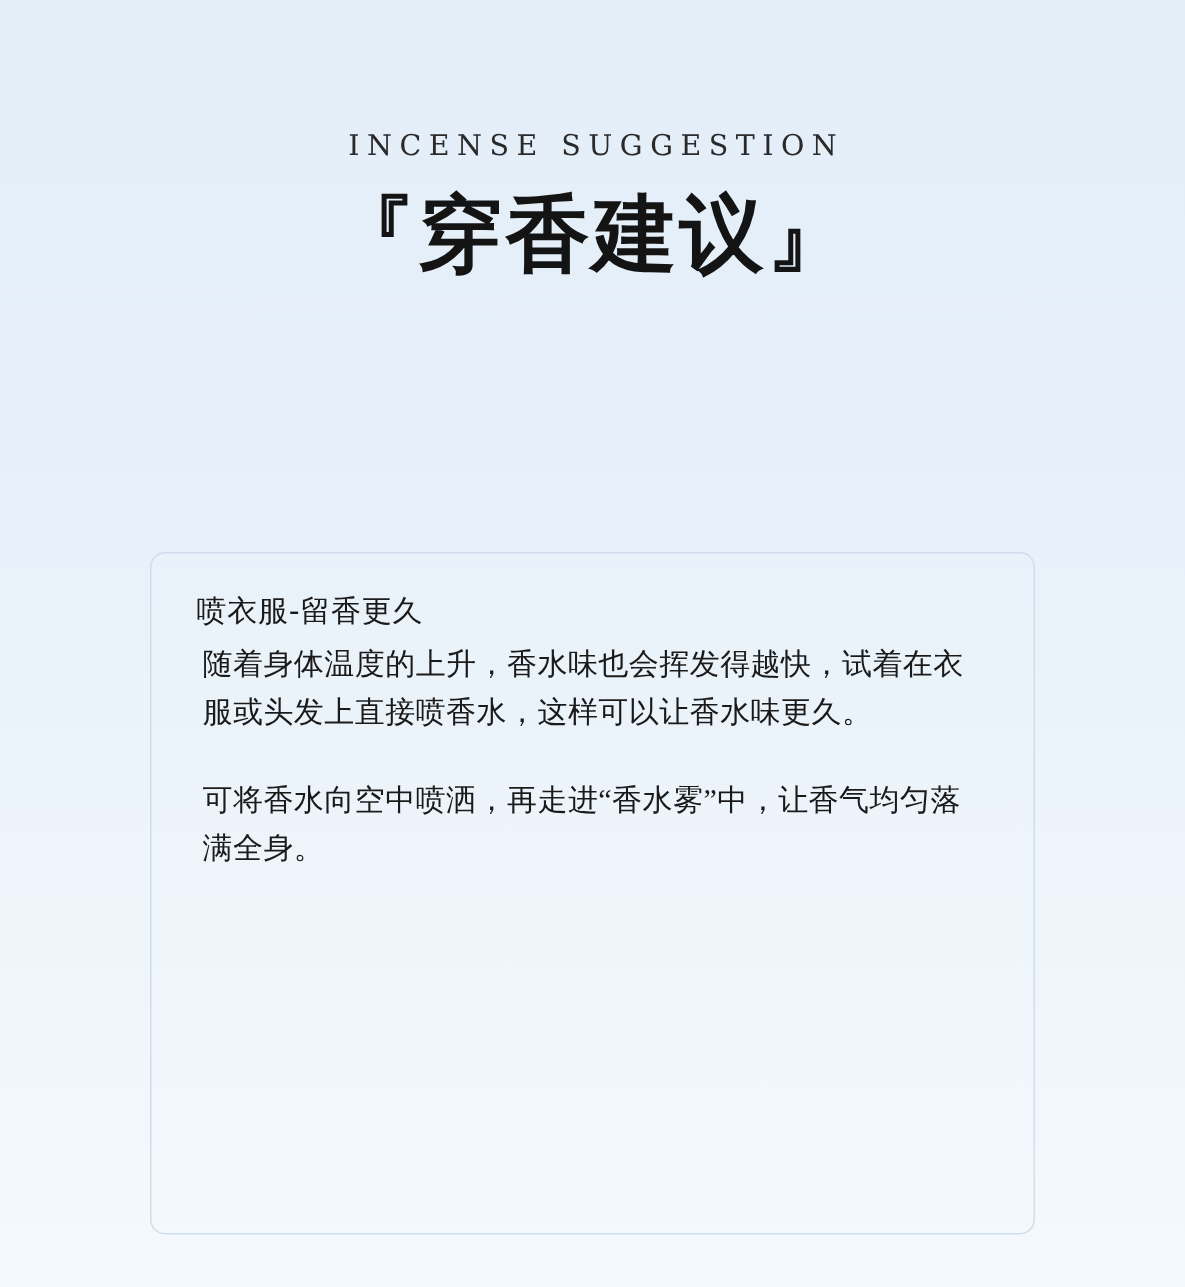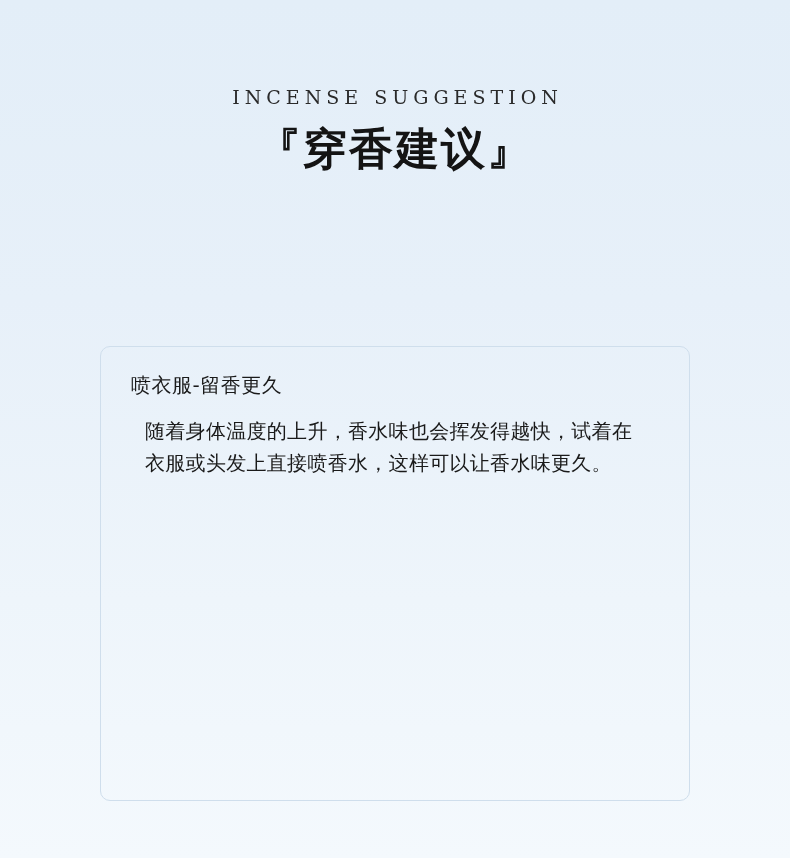--- a/index.html
+++ b/index.html
@@ -33,32 +33,32 @@
     font-size: 19px;
     letter-spacing: 5px;
     color: #2a2a2a;
     font-weight: normal;
     margin: 0;
     padding-left: 5px;
   }
 
   .main-title {
     font-family: "DejaVu Serif", "Liberation Serif", serif;
-    font-size: 44px;
+    font-size: 56px;
     font-weight: bold;
     letter-spacing: 2px;
     color: #141414;
     margin: 16px 0 0 0;
     line-height: 1.15;
   }
 
   .card {
     position: absolute;
     left: 100px;
-    top: 346px;
+    top: 368px;
     width: 590px;
     height: 455px;
     box-sizing: border-box;
     border: 1px solid #cfdeec;
     border-radius: 10px;
     padding: 22px 30px;
   }
 
   .block {
     margin-bottom: 26px;
@@ -74,21 +74,21 @@
     color: #1a1a1a;
     margin: 0 0 2px 0;
     letter-spacing: 0.5px;
   }
 
   .block-body {
     font-family: Liberation Serif, serif;
     font-size: 20px;
     line-height: 1.62;
     color: #1a1a1a;
-    margin: 14px;
+    margin: 4px;
     letter-spacing: 0.3px;
   }
 </style>
 </head>
 <body>
 
 <div class="page">
 
   <div class="header">
     <p class="eyebrow">INCENSE SUGGESTION</p>
@@ -99,17 +99,18 @@
 
     <div class="block">
       <p class="block-title">喷衣服-留香更久</p>
       <p class="block-body">随着身体温度的上升，香水味也会挥发得越快，试着在衣服或头发上直接喷香水，这样可以让香水味更久。</p>
     </div>
 
     <div class="block">
     </div>
 
     <div class="block">
+      <p class="block-body">可将香水向空中喷洒，再走进“香水雾”中，让香气均匀落满全身。</p>
     </div>
 
   </div>
 
 </div>
 
 </body></html>

